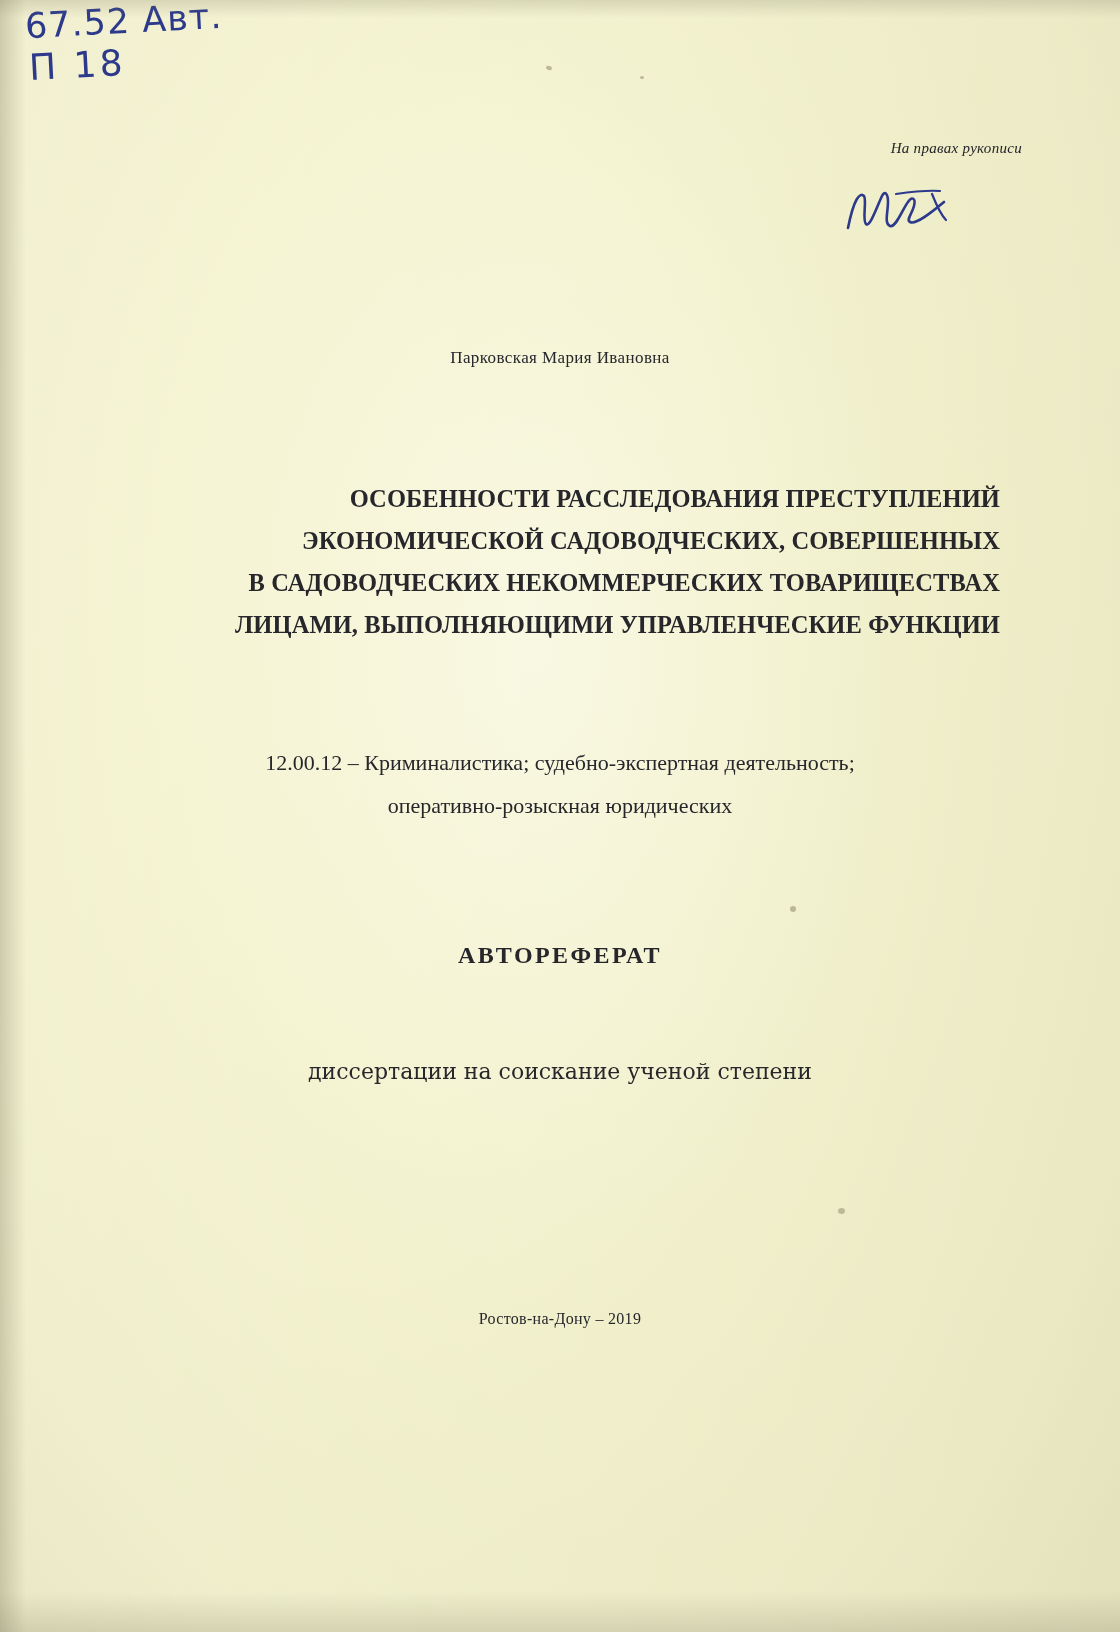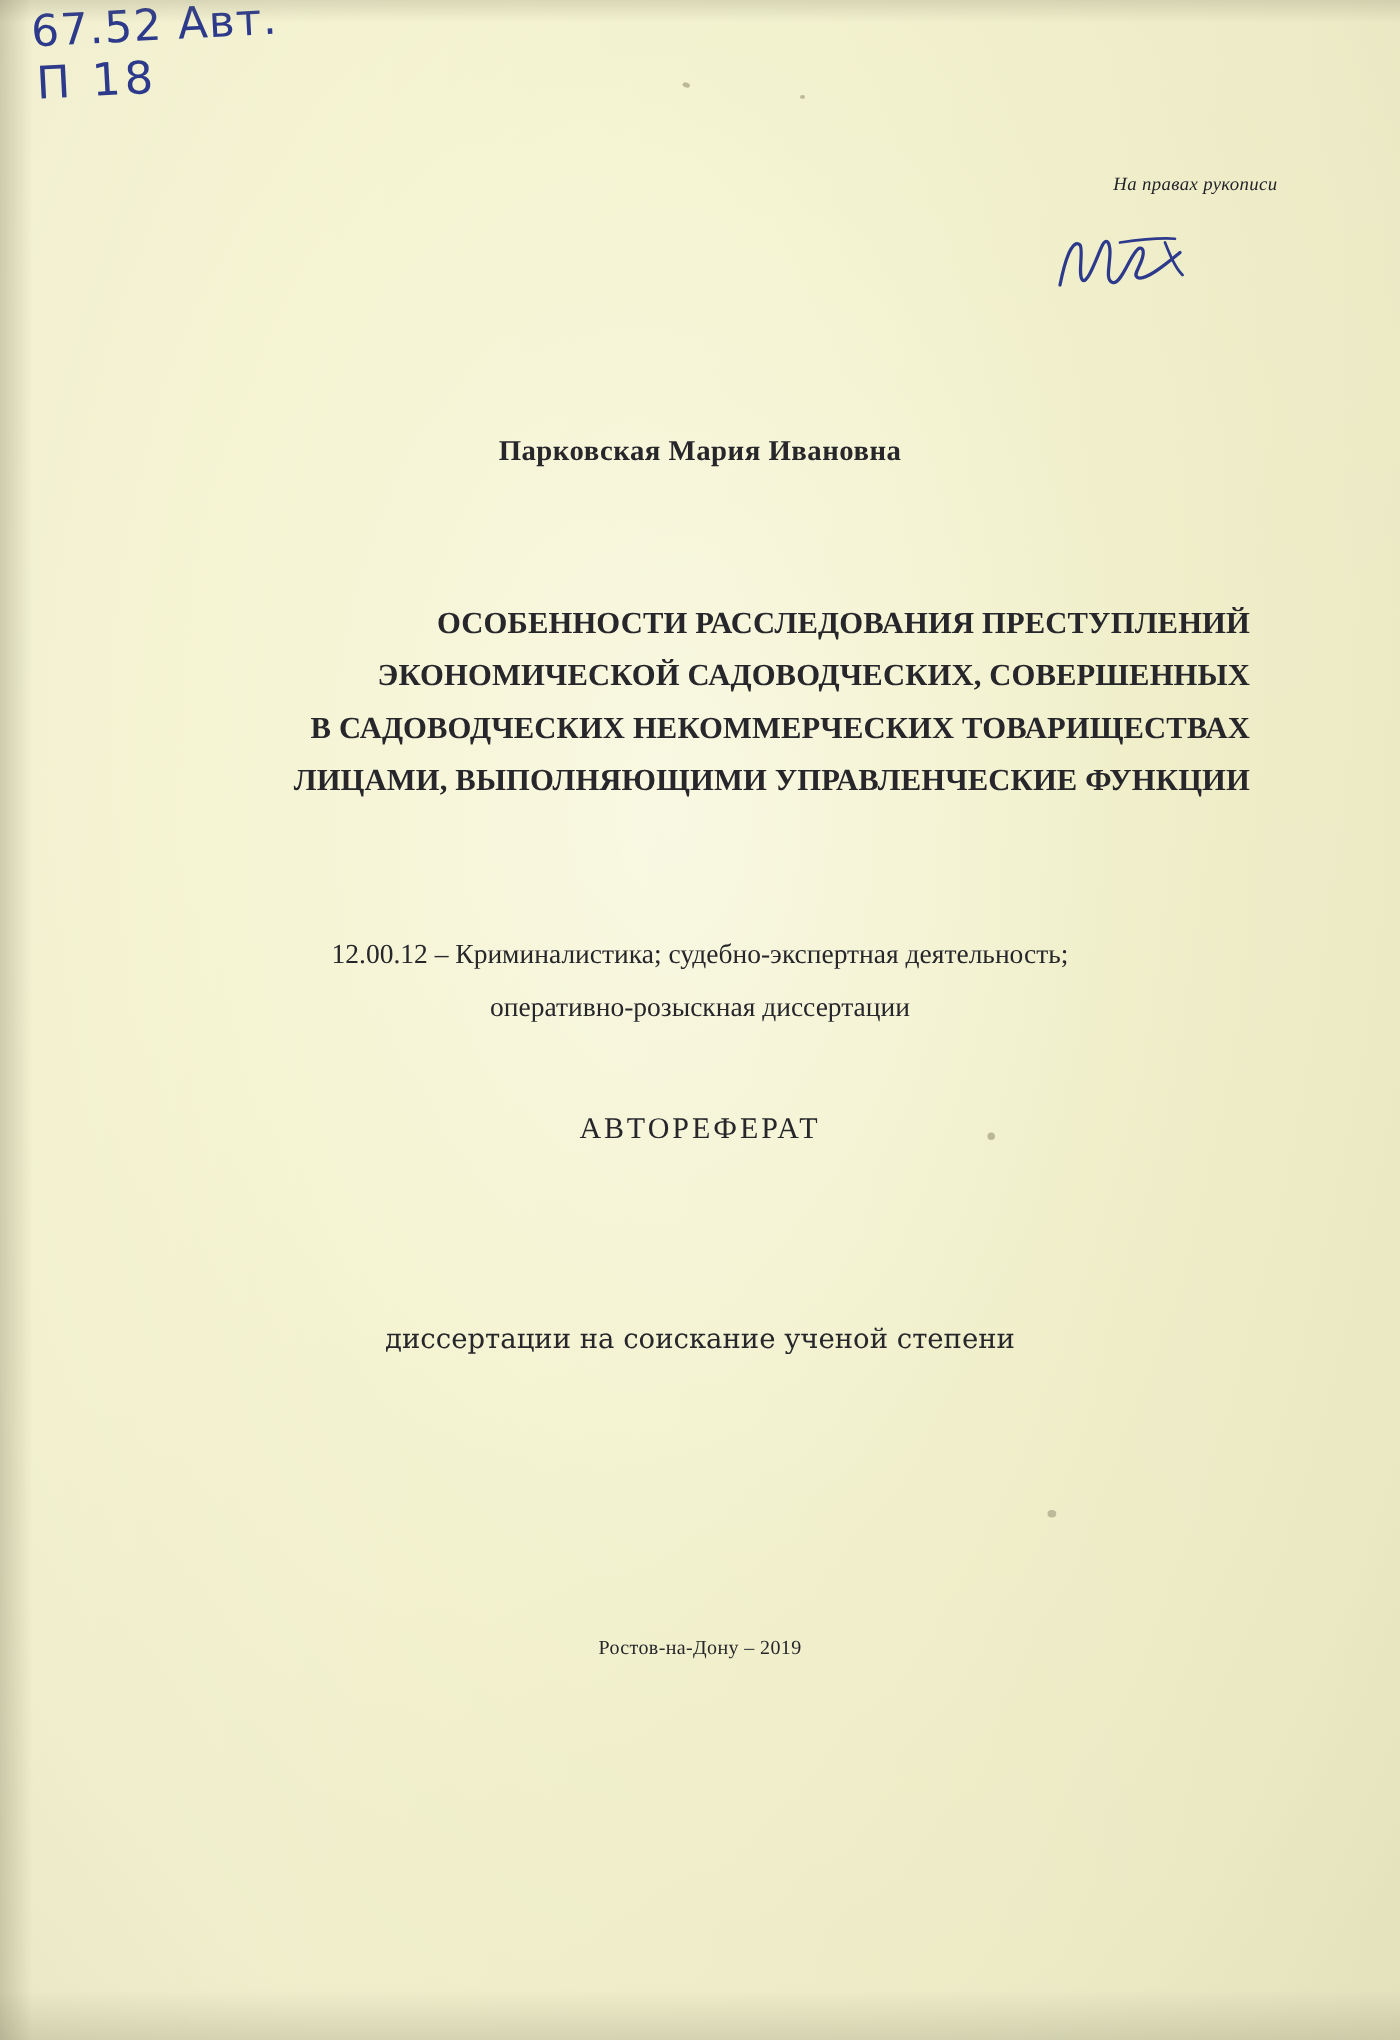--- a/index.html
+++ b/index.html
@@ -95,22 +95,22 @@
     right: 160px;
     top: 176px;
     width: 120px;
     height: 70px;
   }
 
   .author-name {
     position: absolute;
     top: 348px;
     left: 0; right: 0;
-    font-size: 23px;
-    font-weight: bold;
+    font-size: 17px;
+    font-weight: normal;
     letter-spacing: 0.4px;
   }
 
   .title-block {
     position: absolute;
     top: 478px;
     left: 120px;
     right: 120px;
     font-size: 24.5px;
     font-weight: bold;
@@ -125,24 +125,24 @@
     top: 742px;
     left: 150px;
     right: 150px;
     font-size: 22px;
     line-height: 1.95;
   }
   .specialty .sline { display: block; }
 
   .doc-type {
     position: absolute;
-    top: 890px;
+    top: 942px;
     left: 0; right: 0;
     font-size: 24px;
-    font-weight: normal;
+    font-weight: bold;
     letter-spacing: 2.4px;
   }
 
   .degree {
     position: absolute;
     top: 1052px;
     left: 150px;
     right: 150px;
     font-size: 22px;
     line-height: 1.85;
@@ -195,21 +195,21 @@
 
   <div class="title-block">
     <span class="tline">ОСОБЕННОСТИ РАССЛЕДОВАНИЯ ПРЕСТУПЛЕНИЙ</span>
     <span class="tline">ЭКОНОМИЧЕСКОЙ САДОВОДЧЕСКИХ, СОВЕРШЕННЫХ</span>
     <span class="tline">В САДОВОДЧЕСКИХ НЕКОММЕРЧЕСКИХ ТОВАРИЩЕСТВАХ</span>
     <span class="tline">ЛИЦАМИ, ВЫПОЛНЯЮЩИМИ УПРАВЛЕНЧЕСКИЕ ФУНКЦИИ</span>
   </div>
 
   <div class="specialty">
     <span class="sline">12.00.12 – Криминалистика; судебно-экспертная деятельность;</span>
-    <span class="sline">оперативно-розыскная диссертации</span>
+    <span class="sline">оперативно-розыскная юридических</span>
   </div>
 
   <div class="doc-type">АВТОРЕФЕРАТ</div>
 
   <div class="degree">
     <span class="dline">диссертации на соискание ученой степени</span>
   </div>
 
   <div class="place-year">Ростов-на-Дону – 2019</div>
 

